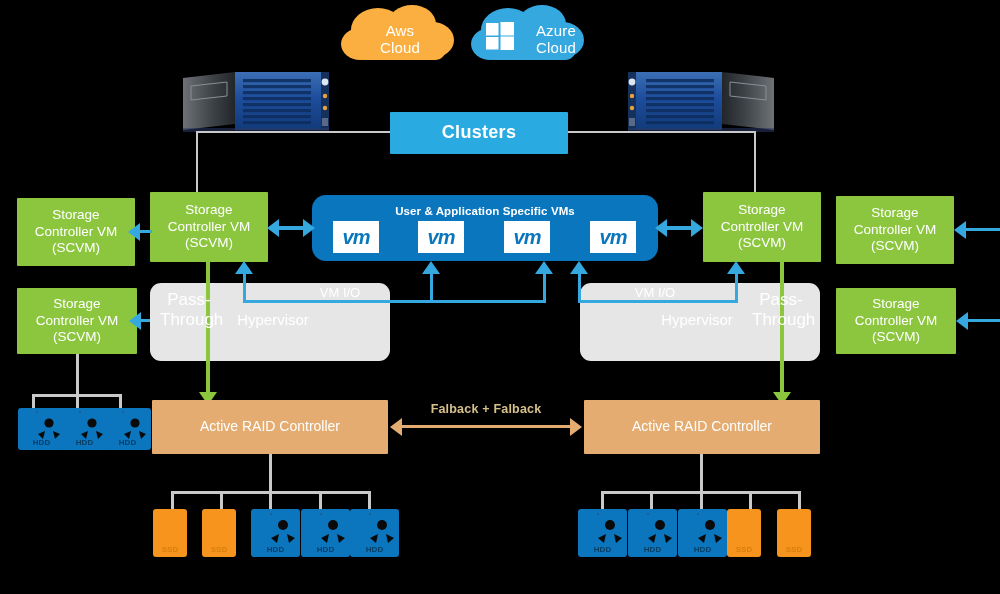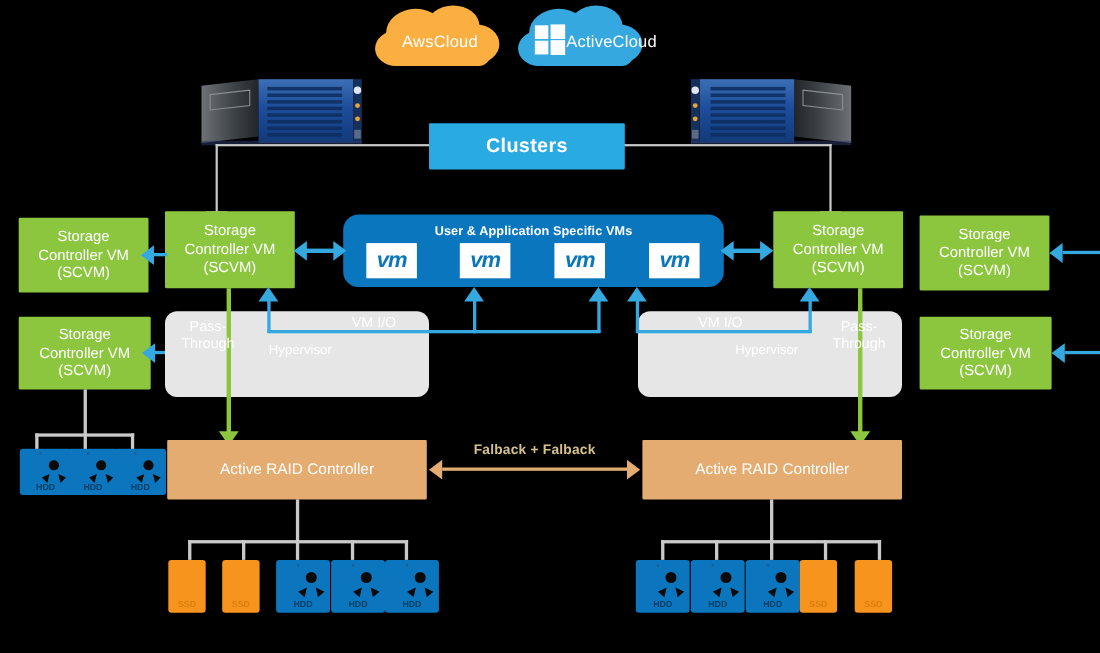--- a/index.html
+++ b/index.html
@@ -4,42 +4,42 @@
 <title>HCI Storage Architecture Diagram</title>
 <style>
   html,body{margin:0;padding:0;background:#000;}
   body{width:1000px;height:594px;overflow:hidden;
        font-family:"Liberation Sans","DejaVu Sans",sans-serif;}
   #stage{position:relative;width:1000px;height:594px;background:#000;}
 
   
   .cloud{position:absolute;}
   .cloud .lbl{position:absolute;left:0;top:0;width:100%;height:100%;
-      display:flex;flex-direction:row;align-items:center;justify-content:center;
+      display:flex;flex-direction:column;align-items:center;justify-content:center;
       color:#fff;font-size:15px;line-height:1.15;z-index:4;letter-spacing:.2px;}
   .cloud .lbl span{display:block;text-align:center;}
 
   
   .node{position:absolute;border-radius:1px;display:flex;align-items:center;
         justify-content:center;text-align:center;color:#fff;line-height:1.22;}
   .scvm{background:#8CC63F;font-size:13.5px;}
   .clusters{background:#29ABE2;font-size:18px;font-weight:bold;letter-spacing:.3px;}
   .vmbox{background:#0A76BE;border-radius:14px;}
   .hyper{background:#E6E6E6;border-radius:11px;}
   .raid{background:#E4AC70;font-size:14px;}
 
   .vmbox .title{position:absolute;top:9px;left:0;width:100%;text-align:center;
       color:#fff;font-size:11.5px;font-weight:bold;letter-spacing:.1px;}
   .vmtile{position:absolute;background:#fff;display:flex;align-items:center;
       justify-content:center;color:#0A76BE;font-weight:bold;font-style:italic;
       font-size:20px;letter-spacing:-1px;}
 
-  .hyplabel{position:absolute;color:#fff;font-size:12px;text-align:center;
+  .hyplabel{position:absolute;color:#fff;font-size:15px;text-align:center;
       line-height:1.2;}
-  .passlabel{position:absolute;color:#fff;font-size:13px;text-align:center;
+  .passlabel{position:absolute;color:#fff;font-size:17px;text-align:center;
       line-height:1.15;z-index:6;}
 
   .failover{position:absolute;color:#D6C08A;font-size:12.5px;font-weight:bold;
       text-align:center;letter-spacing:.2px;}
 
   
   .ln{position:absolute;background:#C9C9C9;}
   .lnblue{position:absolute;background:#35A8E0;}
   .lngreen{position:absolute;background:#8CC63F;}
   .lnraid{position:absolute;background:#E4AC70;}
@@ -105,21 +105,21 @@
     </svg>
     <svg style="position:absolute;left:16px;top:18px;z-index:5;" width="28" height="28" viewBox="0 0 28 28">
       <g fill="#ffffff">
         <rect x="0" y="1" width="12.5" height="12.5"></rect>
         <rect x="14.5" y="0" width="13.5" height="13.5"></rect>
         <rect x="0" y="15" width="12.5" height="12.5"></rect>
         <rect x="14.5" y="14.5" width="13.5" height="13.5"></rect>
       </g>
     </svg>
     <div class="lbl" style="padding-top:4px;padding-left:26px;">
-      <span>Active</span>
+      <span>Azure</span>
       <span>Cloud</span>
     </div>
   </div>
 
   <div class="server" style="left:183px;top:70px;">
     <svg width="146" height="64" viewBox="0 0 146 64">
       <defs>
         <linearGradient id="gB" x1="0" y1="0" x2="0" y2="1">
           <stop offset="0%" stop-color="#3C6FB5"></stop>
             <stop offset="45%" stop-color="#1D4D9B"></stop>

